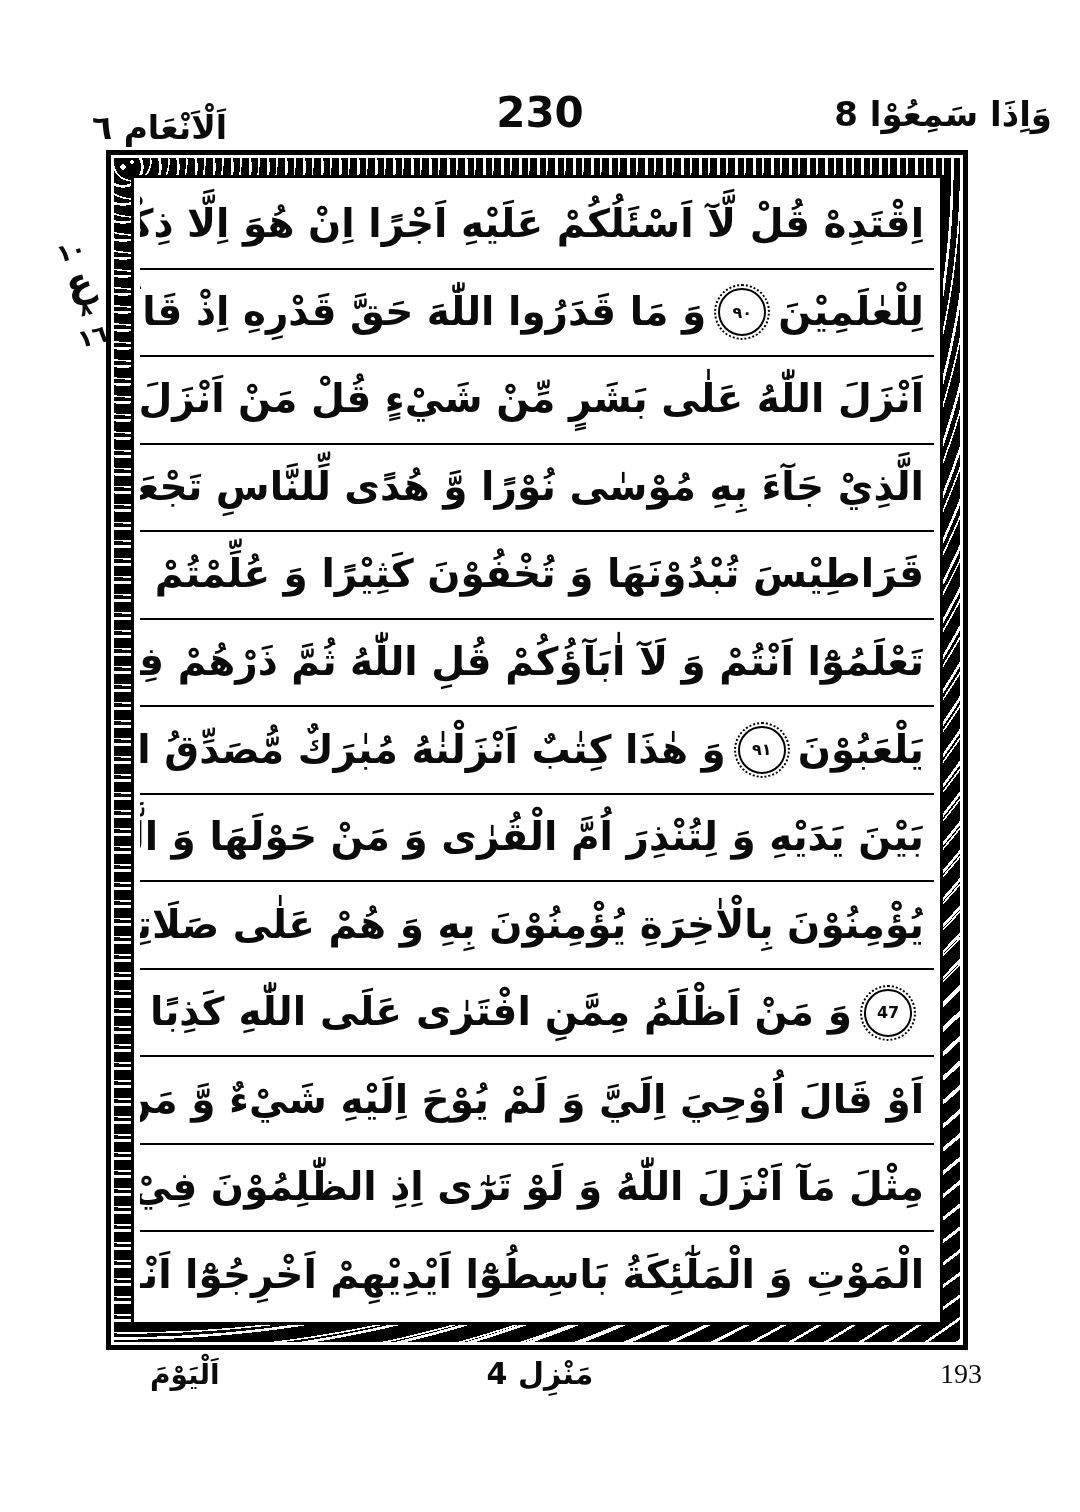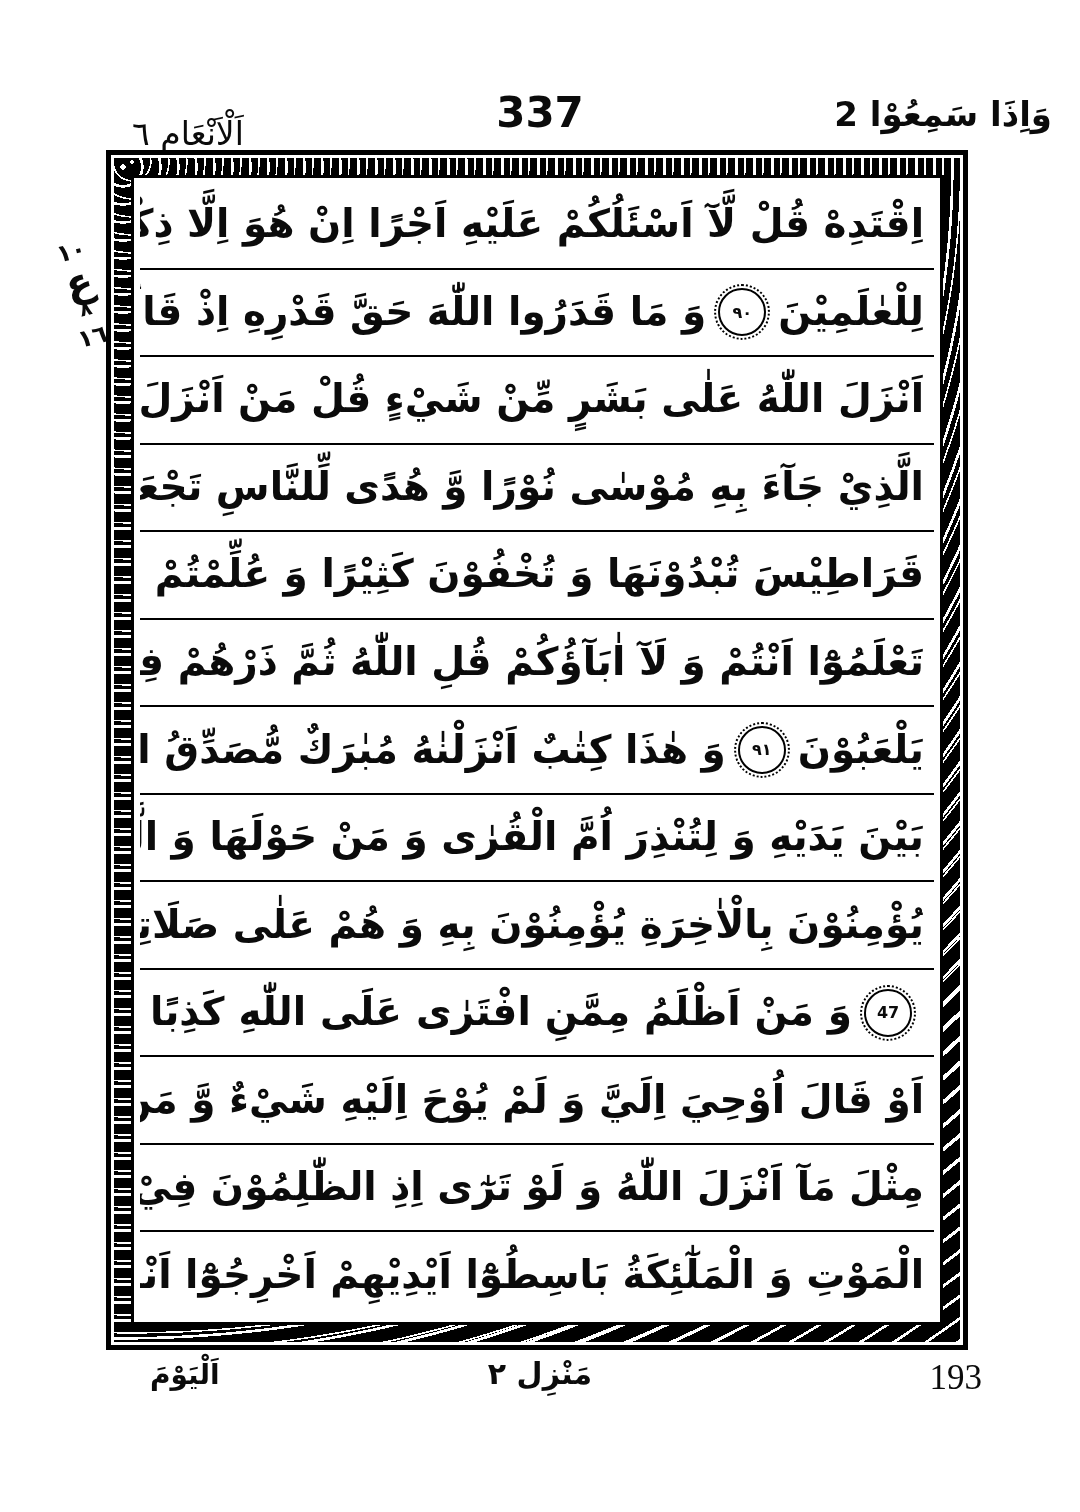--- a/index.html
+++ b/index.html
@@ -10,22 +10,22 @@
     overflow:hidden;
     font-family:"DejaVu Sans", sans-serif;
     color:#0b0b0b;
   }
 
   
   .runhead{
     position:absolute;top:88px;left:0;width:1080px;height:70px;
   }
   .runhead .surah{
-    position:absolute;left:92px;top:26px;
-    font-size:33px;font-weight:normal;direction:rtl;margin-left:40px;
+    position:absolute;left:92px;top:20px;
+    font-size:33px;font-weight:bold;direction:rtl;
   }
   .runhead .pgnum-ar{
     position:absolute;left:0;right:0;top:0;
     text-align:center;font-size:42px;font-weight:bold;direction:rtl;
   }
   .runhead .juz{
     position:absolute;right:28px;top:6px;
     font-size:34px;font-weight:bold;direction:rtl;
   }
 
@@ -99,33 +99,33 @@
   .manzil{
     position:absolute;left:0;right:0;top:4px;text-align:center;
     font-size:30px;font-weight:bold;direction:rtl;
   }
   .catchword{
     position:absolute;left:150px;top:6px;
     font-size:28px;font-weight:bold;direction:rtl;
   }
   .pgnum-lat{
     position:absolute;right:98px;top:6px;
-    font-size:35px;
+    font-size:28px;
     font-family:"Liberation Serif", serif;
   }
 </style>
 </head>
 <body>
 
 <div class="page">
 
   <div class="runhead">
     <div class="surah">اَلْاَنْعَام ٦</div>
-    <div class="pgnum-ar">337</div>
-    <div class="juz">وَاِذَا سَمِعُوْا 2</div>
+    <div class="pgnum-ar">230</div>
+    <div class="juz">وَاِذَا سَمِعُوْا 8</div>
   </div>
 
   <div class="ruku">
     <span class="n1">١٠</span>
     <span class="ain">ع</span>
     <span class="n2">٨</span>
     <span class="n3">١٦</span>
   </div>
 
   <div class="frame">
@@ -185,18 +185,18 @@
         <div class="qline">
           <span class="seg">الْمَوْتِ وَ الْمَلٰٓئِكَةُ بَاسِطُوْٓا اَيْدِيْهِمْ اَخْرِجُوْٓا اَنْفُسَكُمْ</span>
 
         </div>
 
       </div>
     </div>
   </div>
 
   <div class="footer">
-    <div class="manzil">مَنْزِل ٢</div>
+    <div class="manzil">مَنْزِل 4</div>
     <div class="catchword">اَلْيَوْمَ</div>
     <div class="pgnum-lat">193</div>
   </div>
 
 </div>
 
 </body></html>

